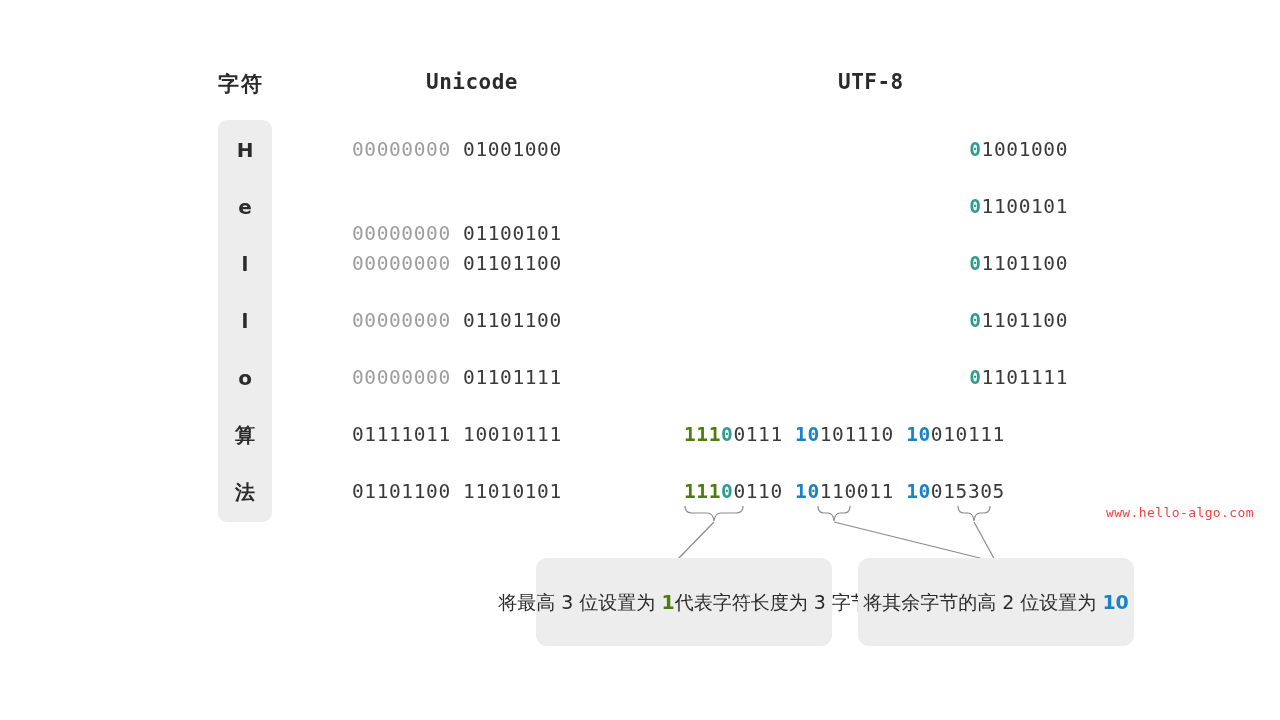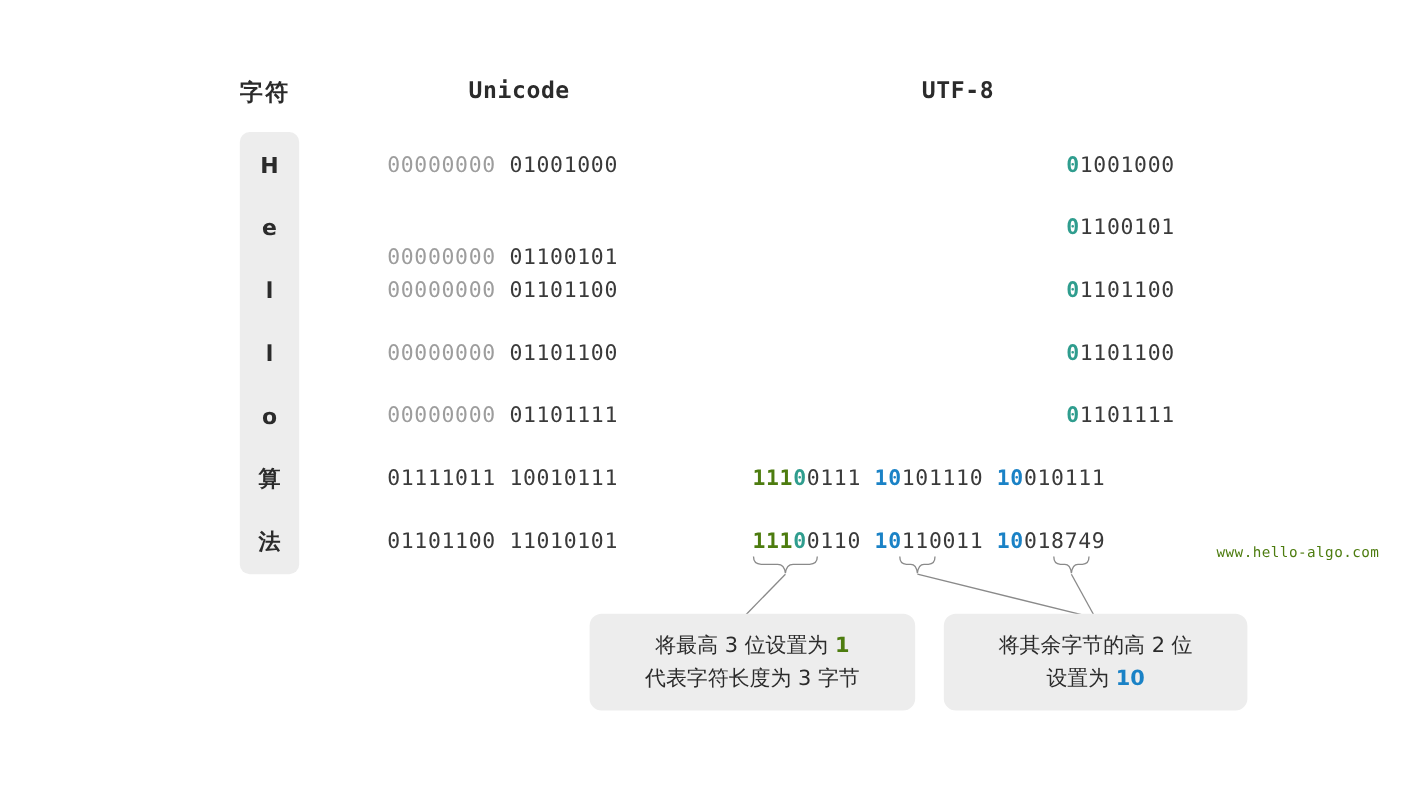--- a/index.html
+++ b/index.html
@@ -99,40 +99,40 @@
     stroke: #8a8a8a;
     stroke-width: 1.2px;
   }
 
   
   .callout {
     position: absolute;
     background: #ededed;
     border-radius: 11px;
     display: flex;
-    flex-direction: column;
+    flex-direction: row;
     align-items: center;
     justify-content: center;
     font-family: "DejaVu Sans", "Liberation Sans", sans-serif;
     font-size: 19px;
     color: #2b2b2b;
     line-height: 30px;
   }
   .callout .line { white-space: pre; }
   #callout-left  { left: 536px; top: 558px; width: 296px; height: 88px; }
   #callout-right { left: 858px; top: 558px; width: 276px; height: 88px; }
 
   
   #watermark {
     position: absolute;
     right: 26px;
-    bottom: 26px;
+    bottom: 16px;
     font-family: "DejaVu Sans Mono", "Liberation Mono", monospace;
     font-size: 13px;
-    color: #4d7c0f;
+    color: #ef4444;
     letter-spacing: 0.4px;
   }
 </style>
 </head>
 <body>
 
 <div id="stage">
 
   <div class="col-header cjk" id="hdr-char">字符</div>
   <div class="col-header" id="hdr-unicode">Unicode</div>
@@ -154,21 +154,21 @@
       <div class="bin unicode" style="top: 309px;"><span class="dim">00000000</span><span> </span><span class="dark">01101100</span></div>
       <div class="bin utf8-ascii" style="top: 309px;"><span class="teal">0</span><span class="dark">1101100</span></div>
       <div class="char-cell" style="top: 366px;">o</div>
       <div class="bin unicode" style="top: 366px;"><span class="dim">00000000</span><span> </span><span class="dark">01101111</span></div>
       <div class="bin utf8-ascii" style="top: 366px;"><span class="teal">0</span><span class="dark">1101111</span></div>
       <div class="char-cell" style="top: 423px;">算</div>
       <div class="bin unicode" style="top: 423px;"><span class="dark">01111011</span><span> </span><span class="dark">10010111</span></div>
       <div class="bin utf8-cjk" style="top: 423px;"><span class="green">111</span><span class="teal">0</span><span class="dark">0111</span><span> </span><span class="blue">10</span><span class="dark">101110</span><span> </span><span class="blue">10</span><span class="dark">010111</span></div>
       <div class="char-cell" style="top: 480px;">法</div>
       <div class="bin unicode" style="top: 480px;"><span class="dark">01101100</span><span> </span><span class="dark">11010101</span></div>
-      <div class="bin utf8-cjk" style="top: 480px;"><span class="green">111</span><span class="teal">0</span><span class="dark">0110</span><span> </span><span class="blue">10</span><span class="dark">110011</span><span> </span><span class="blue">10</span><span class="dark">018749</span></div>
+      <div class="bin utf8-cjk" style="top: 480px;"><span class="green">111</span><span class="teal">0</span><span class="dark">0110</span><span> </span><span class="blue">10</span><span class="dark">110011</span><span> </span><span class="blue">10</span><span class="dark">015305</span></div>
     </div>
 
   <svg id="annot-svg" viewBox="0 0 1280 720" xmlns="http://www.w3.org/2000/svg">
 
     <path d="M 685,506 q 0,7 7,7 L 707,513 q 6,0 7,8 q 1,-8 7,-8 L 736,513 q 7,0 7,-7"></path>
     <line x1="714" y1="522" x2="677" y2="560"></line>
 
     <path d="M 818,506 q 0,7 6,7 L 828,513 q 5,0 6,8 q 1,-8 6,-8 L 844,513 q 6,0 6,-7"></path>
     <line x1="834" y1="522" x2="996" y2="562"></line>
 

